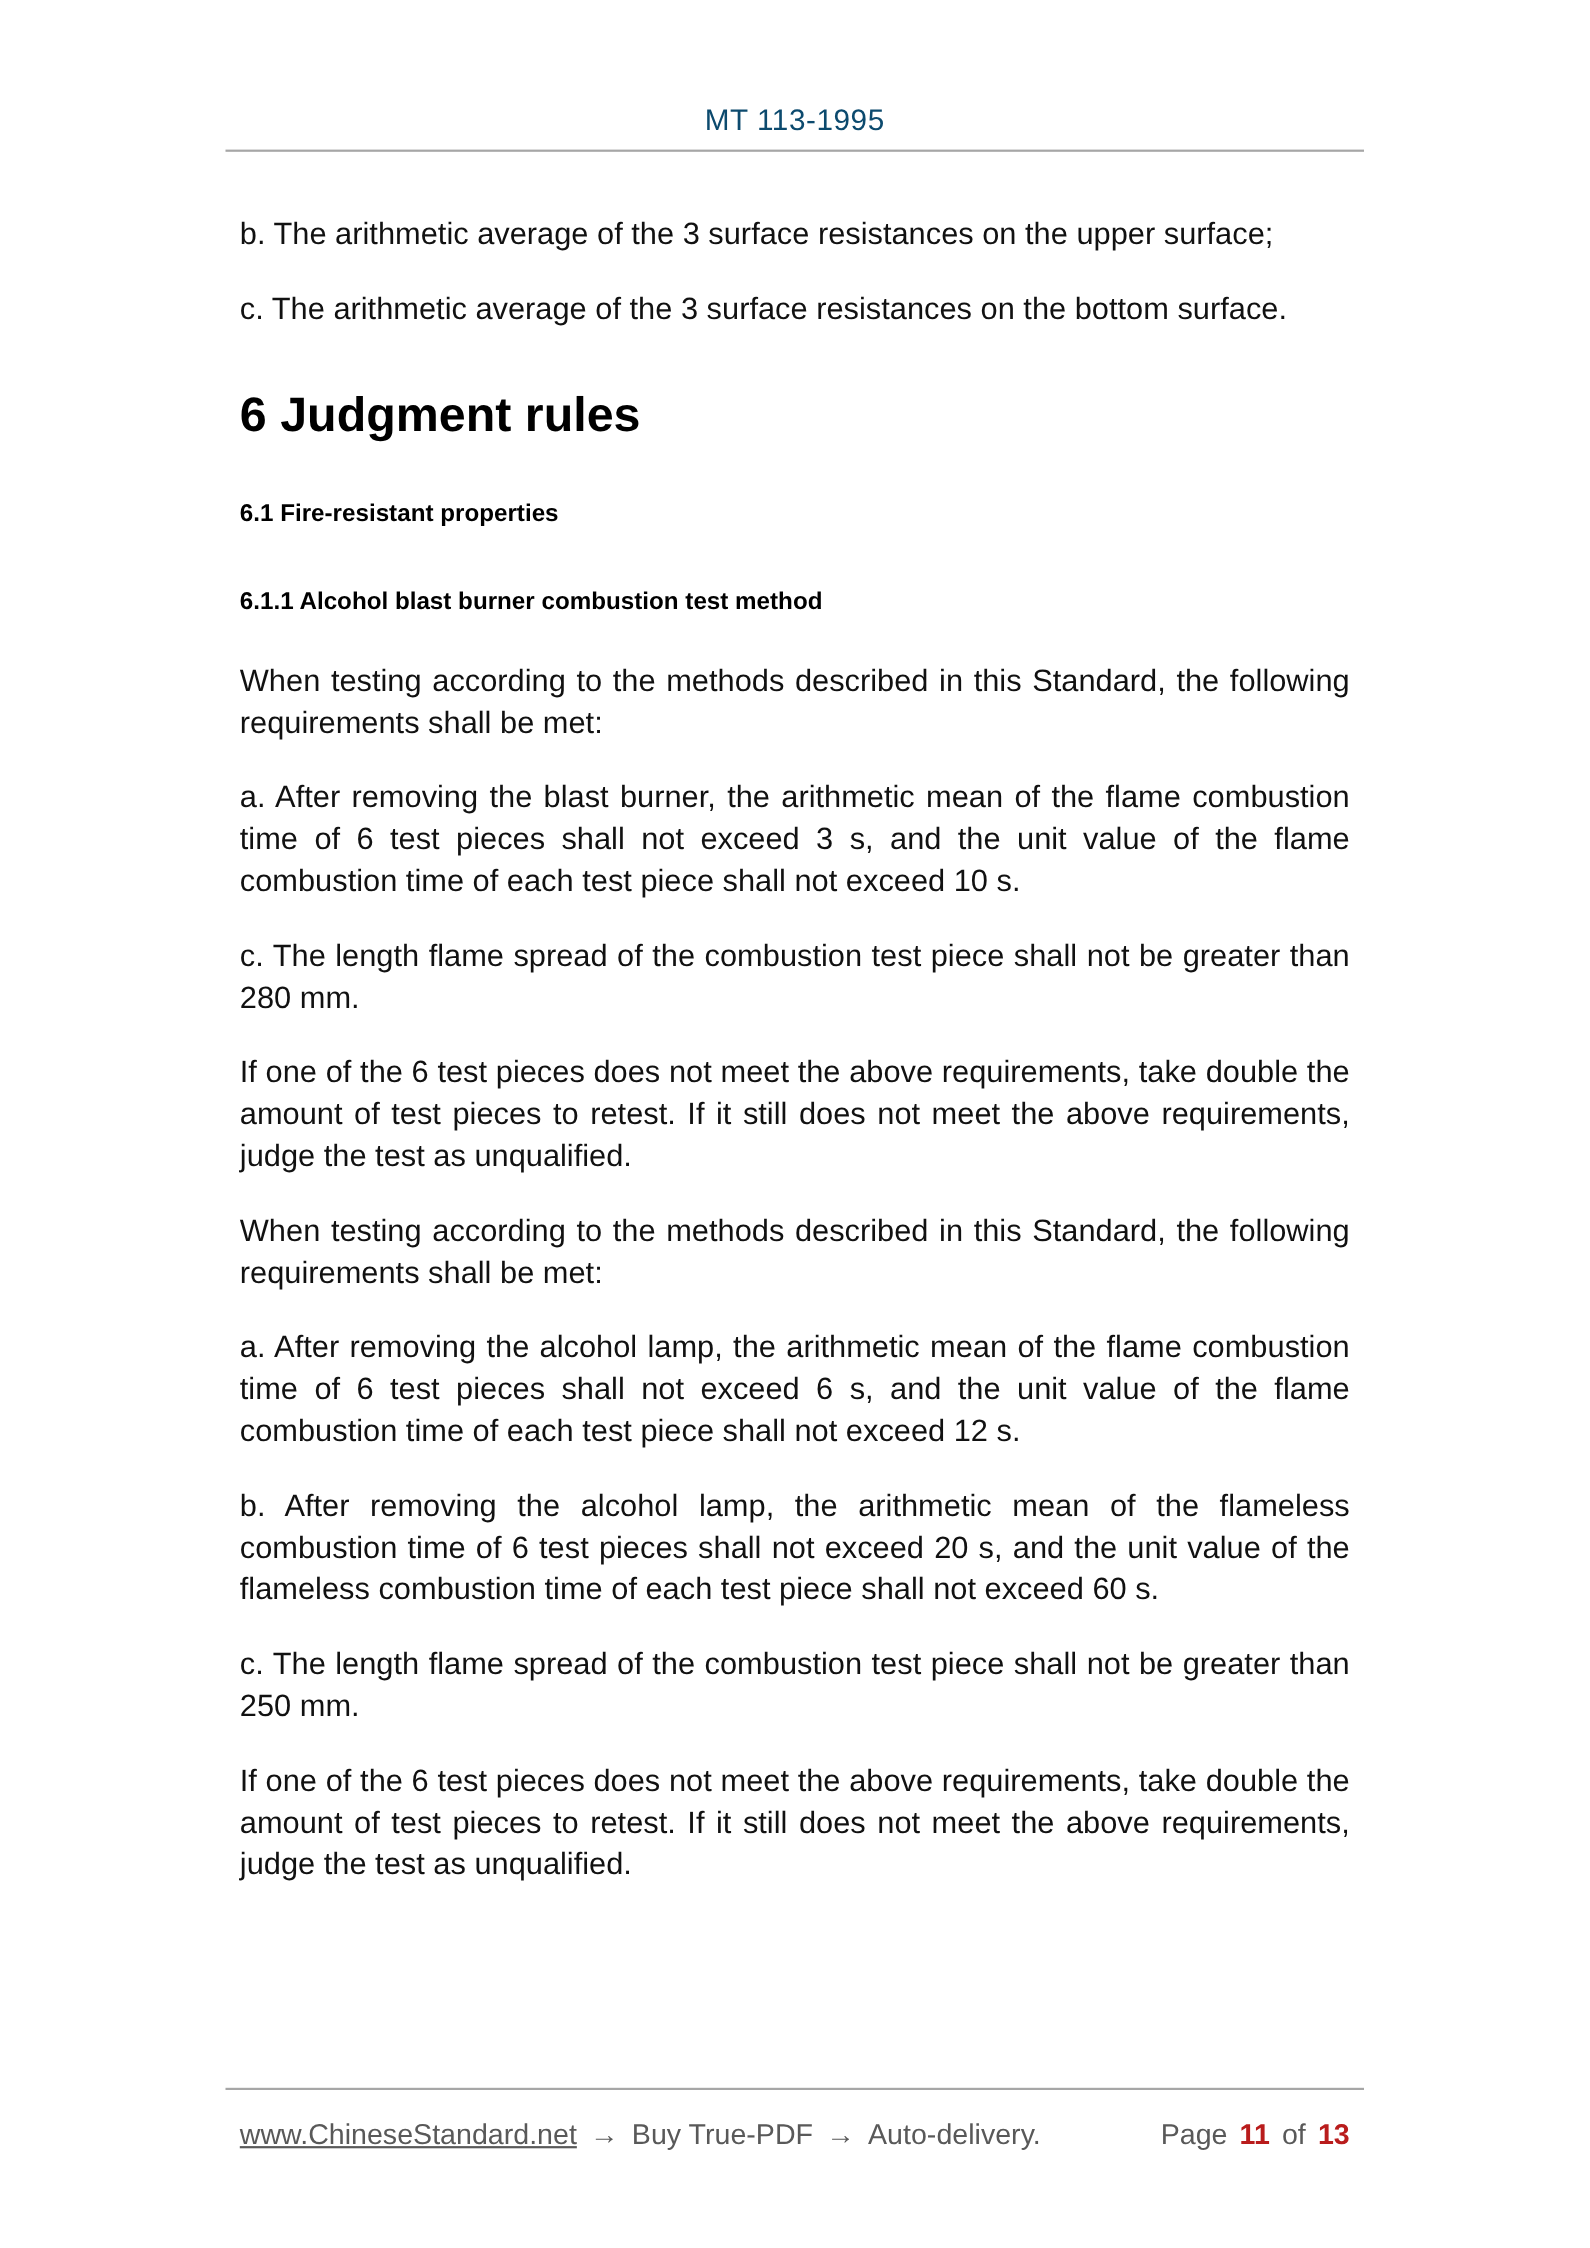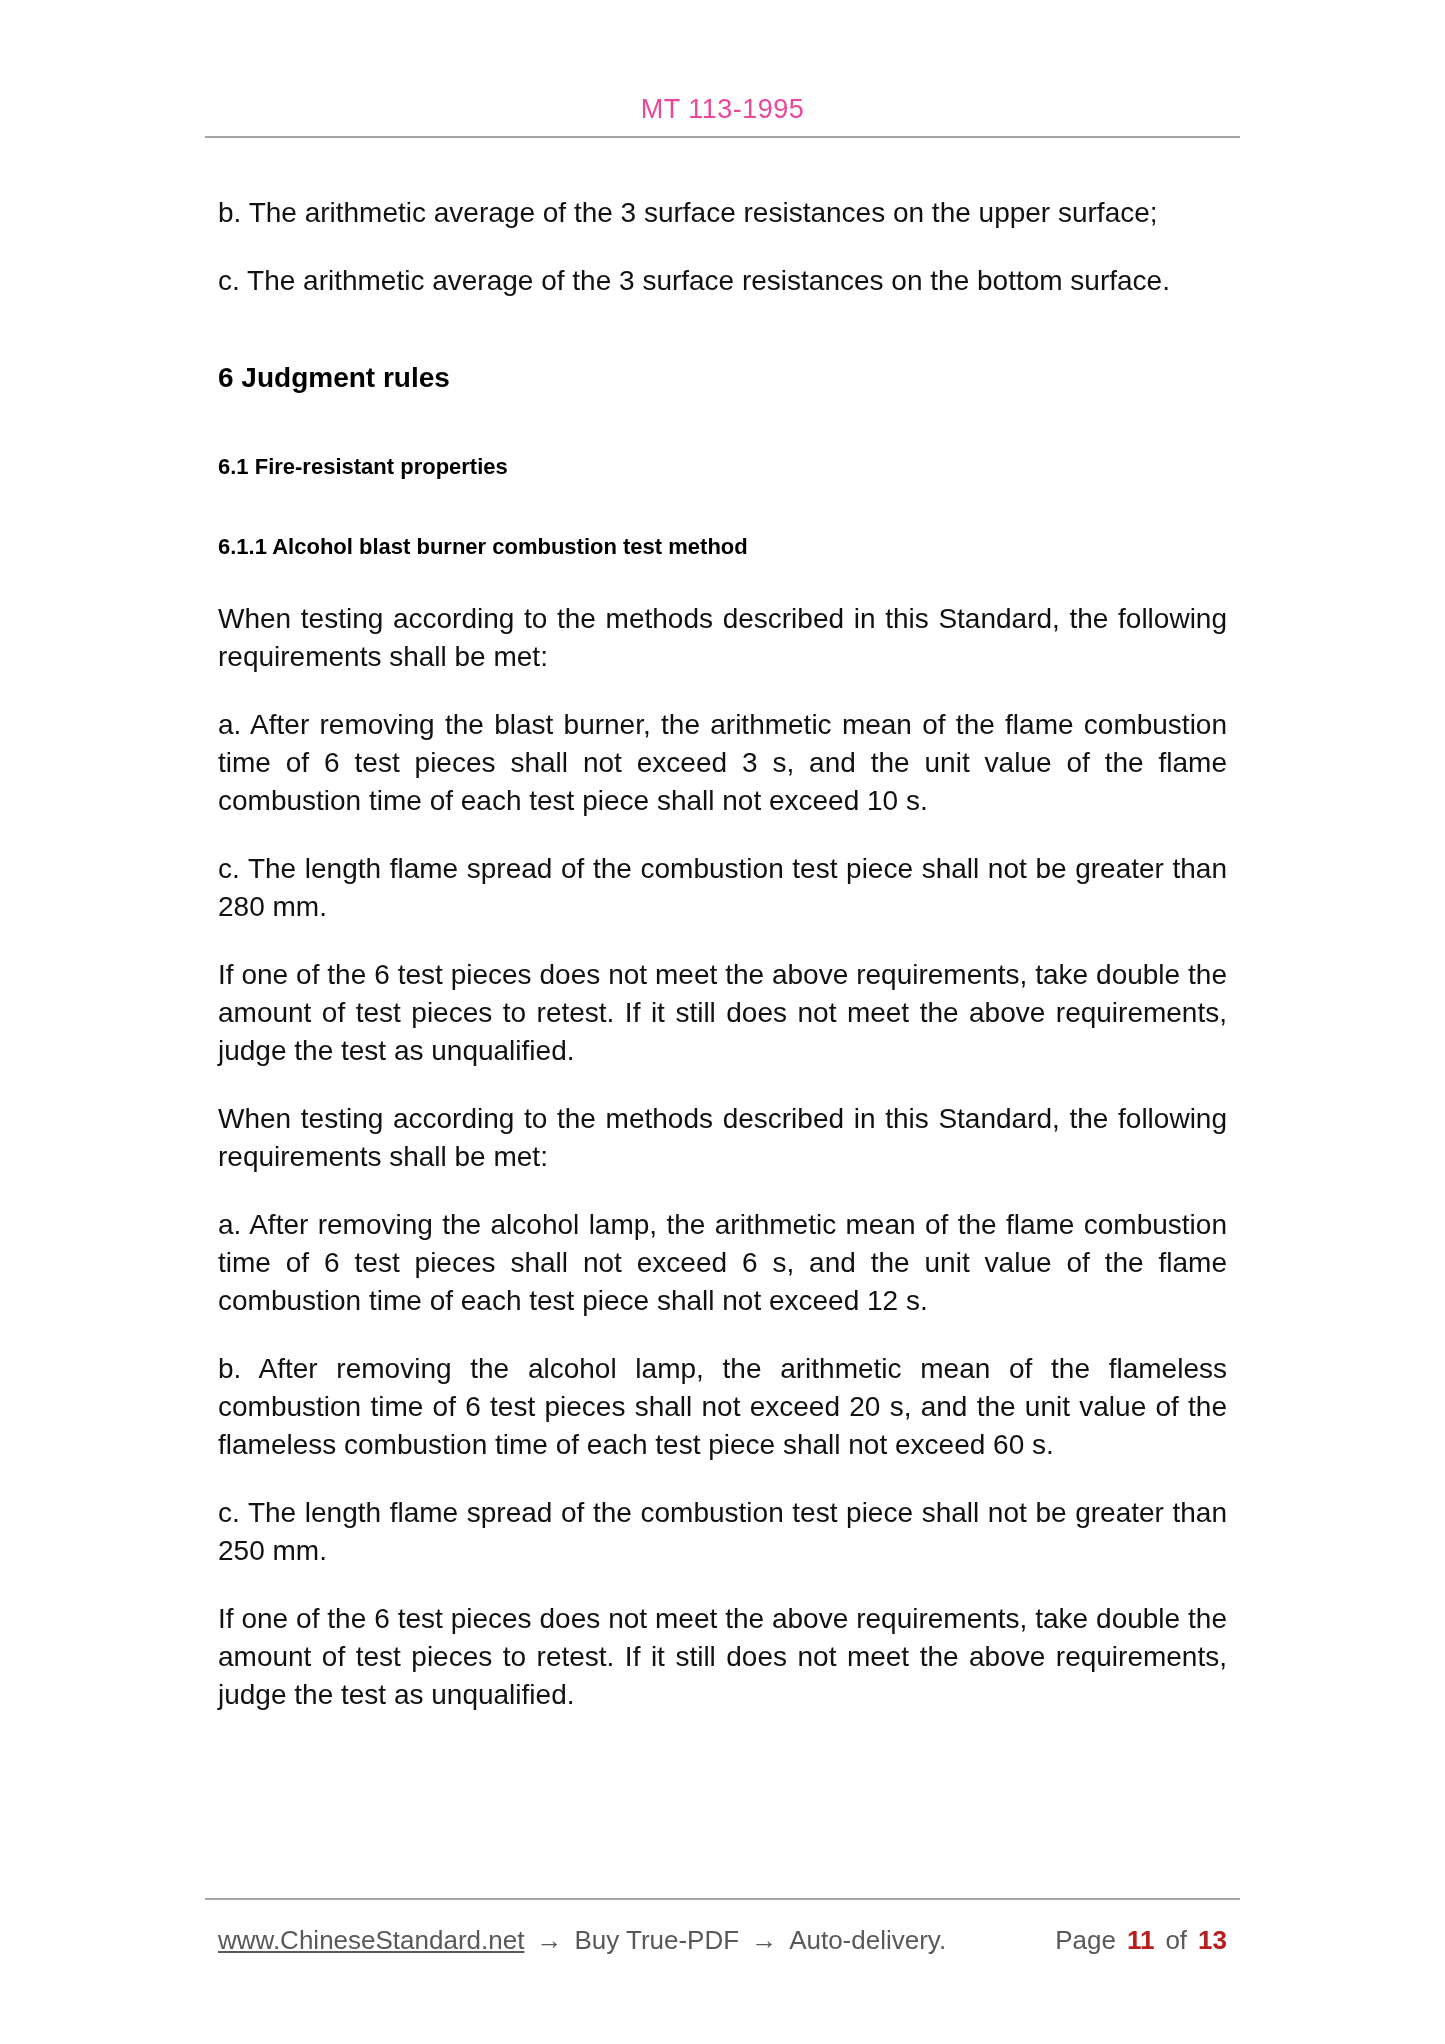--- a/index.html
+++ b/index.html
@@ -18,41 +18,41 @@
     padding: 0 205px;
     display: flex;
     flex-direction: column;
   }
   
   .doc-header { padding-top: 94px; }
   .doc-number {
     text-align: center;
     font-size: 27px;
     line-height: 30px;
-    color: #ec4899;
+    color: #0c4a6e;
     letter-spacing: 0.5px;
   }
   .rule {
     border: none;
     border-top: 2px solid #a6a6a6;
     margin: 12px 0 0 0;
   }
   
   .doc-body {
     padding: 26px 13px 0 13px;
     font-size: 28px;
     line-height: 38px;
   }
   .doc-body p {
     margin: 30px 0;
     text-align: justify;
   }
   .doc-body p.single { text-align: left; }
   h1.h1 {
-    font-size: 28px;
+    font-size: 44px;
     line-height: 48px;
     margin: 54px 0 44px 0;
     font-weight: bold;
     color: #000000;
   }
   h2.h2 {
     font-size: 22px;
     line-height: 38px;
     margin: 46px 0 40px 0;
     font-weight: bold;

